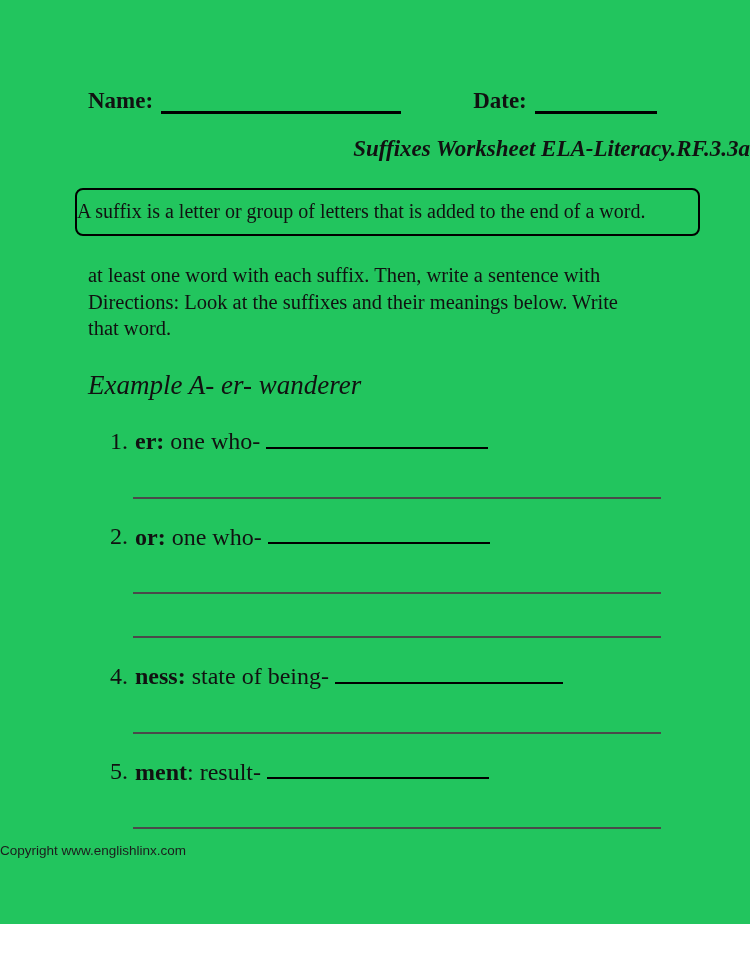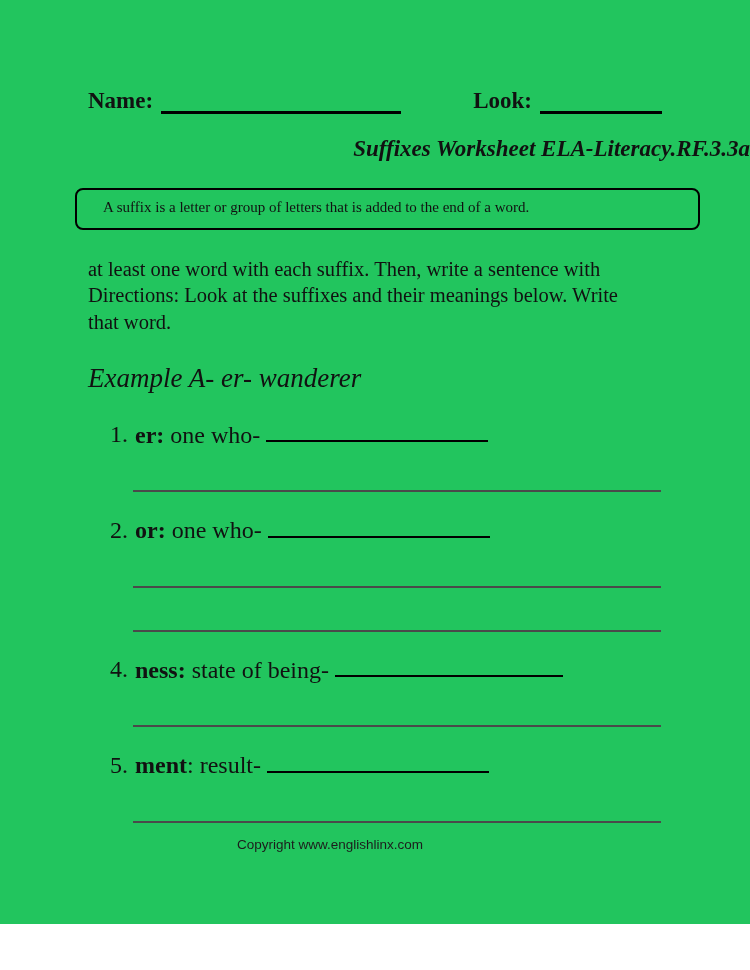--- a/index.html
+++ b/index.html
@@ -37,22 +37,22 @@
     font-size: 23px;
     margin-top: 22px;
     font-style: italic;
   }
 
   
   .def-box {
     margin: 26px 50px 0 75px;
     border: 2px solid #000;
     border-radius: 8px;
-    padding: 8px 16px 10px 26px;
-    font-size: 15px;
+    padding: 8px 16px 10px 0;
+    font-size: 20px;
     line-height: 1.3;
   }
 
   
   .directions {
     margin: 26px 60px 0 88px;
     font-size: 20.5px;
     line-height: 1.3;
   }
 
@@ -85,36 +85,36 @@
   .answer-line {
     margin: 42px 0 0 133px;
     width: 528px;
     border-bottom: 2px solid #4a4a4a;
     height: 0;
   }
 
   
   .copyright {
     margin: 14px 90px 0 0;
-    text-align: center;
+    text-align: left;
     font-family: "Liberation Sans", sans-serif;
     font-size: 13.5px;
     color: #1c1c1c;
   }
 </style>
 </head>
 <body>
 
 <div class="page">
 
   <div class="header-row">
     <span>Name:</span>
     <span class="hline name-line"></span>
     <span class="date-gap"></span>
-    <span>Look:</span>
+    <span>Date:</span>
     <span class="hline date-line"></span>
   </div>
 
   <div class="title">Suffixes Worksheet ELA-Literacy.RF.3.3a</div>
 
   <div class="def-box">
     <span>A suffix is a letter or group of letters that is added to the end of a word.</span>
   </div>
 
   <div class="directions">

